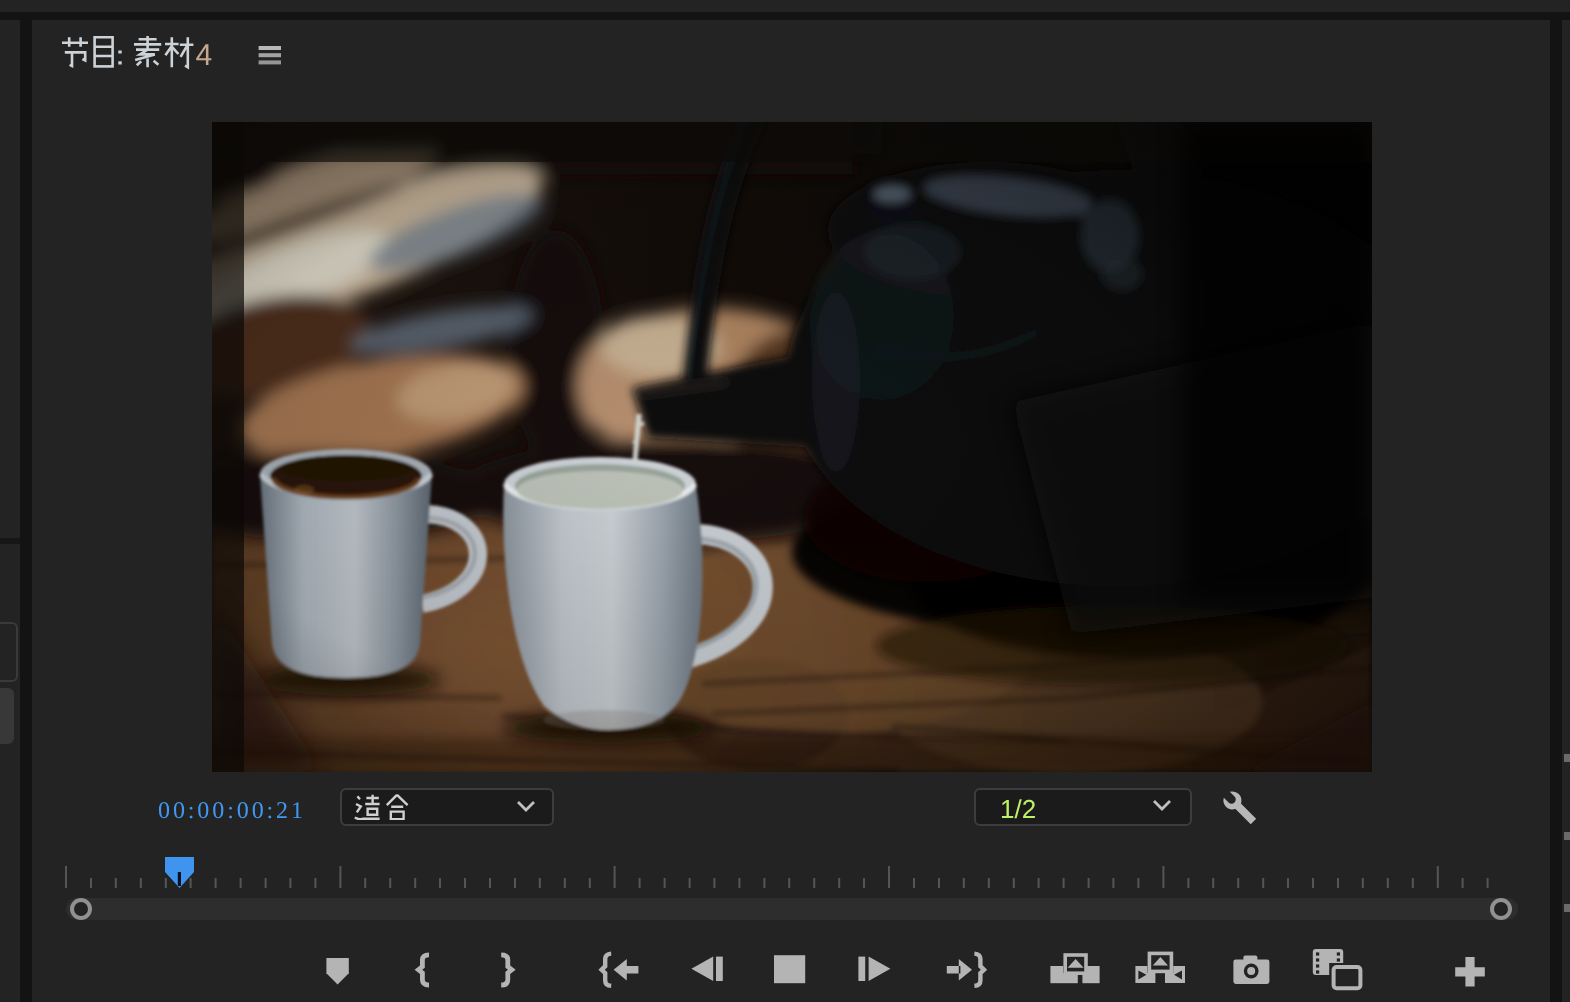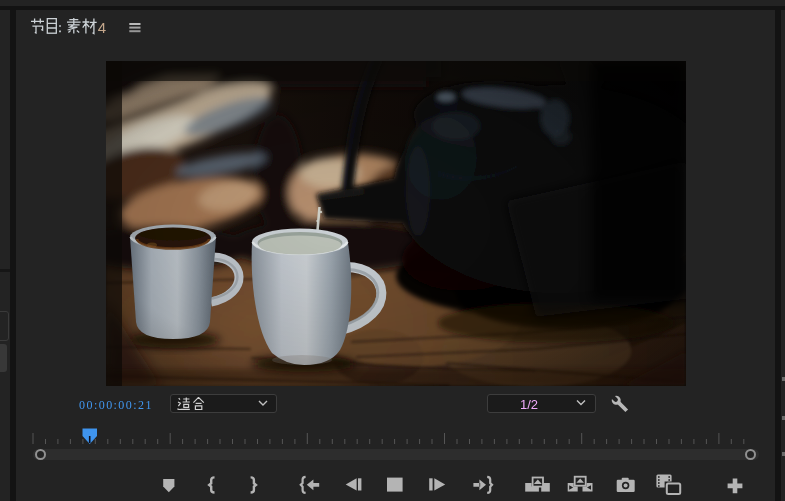--- a/index.html
+++ b/index.html
@@ -215,21 +215,21 @@
   <svg class="abs" style="left:177px;top:397px" width="95" height="13" viewBox="0 0 95 13">
     <g stroke="#d0d0d0" stroke-width="1.2" fill="none">
 
       <path d="M1.7 1.2 L3 2.6 M1 5 L3.4 6.2 L1.4 9.2 M0.4 11.7 Q2 12.9 4.2 12.4 L12.8 12.4 M6.2 2 L12.4 2 M9.3 0.4 V5 M5.6 5 H12.8 M6.8 7.4 H11.6 V10.4 H6.8 Z"></path>
 
       <path d="M21.5 0.4 L16.4 5.6 M21.5 0.4 L26.8 5.6 M18.6 6.4 H24.6 M18.4 8.8 H24.8 V12.6 H18.4 Z"></path>
     </g>
     <path d="M83 4 l4 4 l4 -4" stroke="#c0c0c0" stroke-width="1.4" fill="none" transform="translate(-1,0)"></path>
   </svg>
   <div class="abs" style="left:487px;top:394px;width:107px;height:17px;background:#1b1b1b;border:1px solid #3d3d3d;border-radius:3px"></div>
-  <div class="abs" style="left:520px;top:397px;font-size:13px;color:#f0abfc">1/2</div>
+  <div class="abs" style="left:500px;top:397px;font-size:13px;color:#bef264">1/2</div>
   <svg class="abs" style="left:574px;top:399px" width="14" height="9" viewBox="0 0 14 9">
     <path d="M3 1.5 l4 4 l4 -4" stroke="#c0c0c0" stroke-width="1.4" fill="none"></path>
   </svg>
 
   <svg class="abs" style="left:608px;top:393px" width="26" height="24" viewBox="0 0 26 24">
     <g transform="translate(8.2,7.2) rotate(-45)" fill="#b8b8b8">
       <path d="M-2.1 -3.95 A4.5 4.5 0 1 0 2.1 -3.95 L2.1 -0.6 A2.1 2.1 0 0 1 -2.1 -0.6 Z"></path>
       <rect x="-1.9" y="3.4" width="3.8" height="11.5"></rect>
     </g>
   </svg>

